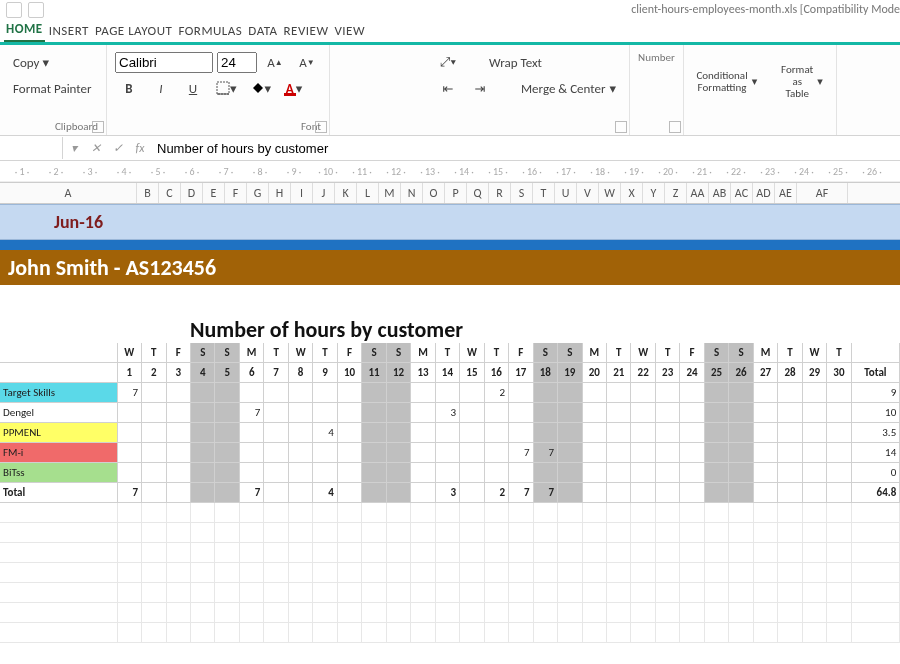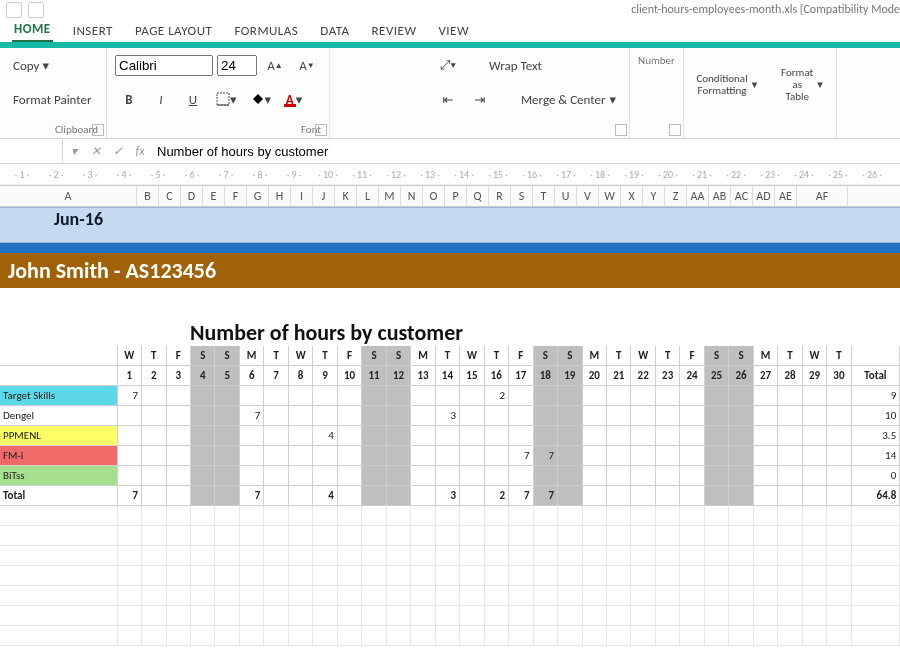--- a/index.html
+++ b/index.html
@@ -1,26 +1,26 @@
 <!DOCTYPE html>
 <html><head>
 <meta charset="utf-8">
 <style>
 html,body{margin:0;padding:0;font-family:"Segoe UI",Calibri,Arial,sans-serif;font-size:12px;color:#222;background:#fff;user-select:none}
 .titlebar{height:18px;background:#fff;color:#777;font-size:12px;text-align:center;line-height:18px;padding-right:12px;position:relative}
 .titlebar span{position:absolute;right:0;top:0}
 .qat{position:absolute;top:2px;left:6px;display:flex;gap:6px}
 .qat .ico{width:14px;height:14px;border:1px solid #ccc;border-radius:2px}
-.ribbon-tabs{display:flex;gap:18px;border-bottom:6px solid #14b8a6;padding:0 12px;align-items:flex-end;height:24px;font-size:13px}
+.ribbon-tabs{display:flex;gap:2px;border-bottom:3px solid #14b8a6;padding:0 4px;align-items:flex-end;height:24px;font-size:13px}
 .ribbon-tabs .tab{padding:4px 2px;cursor:pointer;color:#444;text-transform:uppercase;letter-spacing:.5px}
 .ribbon-tabs .tab.active{color:#217346;border-bottom:2px solid #217346;font-weight:600}
 .ribbon{display:flex;border-bottom:1px solid #d4d4d4;height:90px;background:#fdfdfd}
 .group{border-right:1px solid #e3e3e3;padding:4px 8px 2px 8px;display:flex;flex-direction:column;justify-content:space-between;position:relative}
 .group-label{text-align:right;font-size:11px;color:#777;padding-top:2px}
-.group-body{flex:1;display:flex;flex-direction:column;gap:8px;align-items:flex-start}
+.group-body{flex:1;display:flex;flex-direction:column;gap:0;align-items:flex-start}
 .row{display:flex;align-items:center;gap:4px}
 .btn{display:inline-flex;align-items:center;justify-content:center;padding:2px 4px;border:1px solid transparent;border-radius:2px;cursor:pointer;min-width:18px;height:20px;font-size:13px;color:#444}
 .btn svg{display:block}
 .big{flex-direction:row;height:60px;width:56px;font-size:11px;color:#444;gap:4px;text-align:center;line-height:1.1}
 select,input[type=text]{border:1px solid #cfcfcf;background:#fff;height:20px;font-size:12px;padding:0 4px}
 .font-name{width:90px}
 .font-size{width:32px}
 .formula-bar{display:flex;align-items:center;border-bottom:1px solid #d4d4d4;height:24px}
 .name-box{width:54px;border:none;border-right:1px solid #d4d4d4;height:22px;padding:0 4px;font-size:12px}
 .fb-btn{width:22px;text-align:center;color:#999;cursor:pointer;font-style:italic}
@@ -32,21 +32,21 @@
 .ch{border-right:1px solid #ddd;text-align:center;font-size:12px;color:#555;line-height:20px}
 .ch.first{width:136px}
 .ch.mid{width:21px}
 .ch.last{width:50px}
 .sheet{background:#fff}
 .srow{display:flex;height:19px;border-bottom:1px solid #d0d0d0}
 .cell{border-right:1px solid #d0d0d0;font-size:11px;padding:0 3px;display:flex;align-items:center;overflow:hidden;white-space:nowrap}
 .cA{width:133px}
 .cM{width:21px;justify-content:flex-end}
 .cAF{width:50px;justify-content:flex-end}
-.dateband{background:#c5d9f1;display:flex;height:34px;font:700 18px Calibri,sans-serif;padding-left:54px;border-top:1px solid #9bb7d8;border-bottom:1px solid #9bb7d8;color:#0f172a}
+.dateband{background:#c5d9f1;display:flex;align-items:center;height:34px;font:700 18px Calibri,sans-serif;padding-left:54px;border-top:1px solid #9bb7d8;border-bottom:1px solid #9bb7d8;color:#7f1d1d}
 .blueband{background:#1f72c2;height:10px}
 .nameband{background:#a16207;color:#fff;font:700 22px Calibri,sans-serif;padding:4px 8px}
 .titlecell{font:700 22px Calibri,sans-serif;height:58px;display:flex;align-items:flex-end;padding-left:190px;color:#111}
 .hdr .cell{font-weight:700;justify-content:center}
 .shade{background:#bfbfbf}
 .row-target .cA{background:#5bd9e8}
 .row-ppmenl .cA{background:#ffff66}
 .row-fmi .cA{background:#f06a6a}
 .row-bitss .cA{background:#a6df8e}
 .row-total .cell{font-weight:700}

